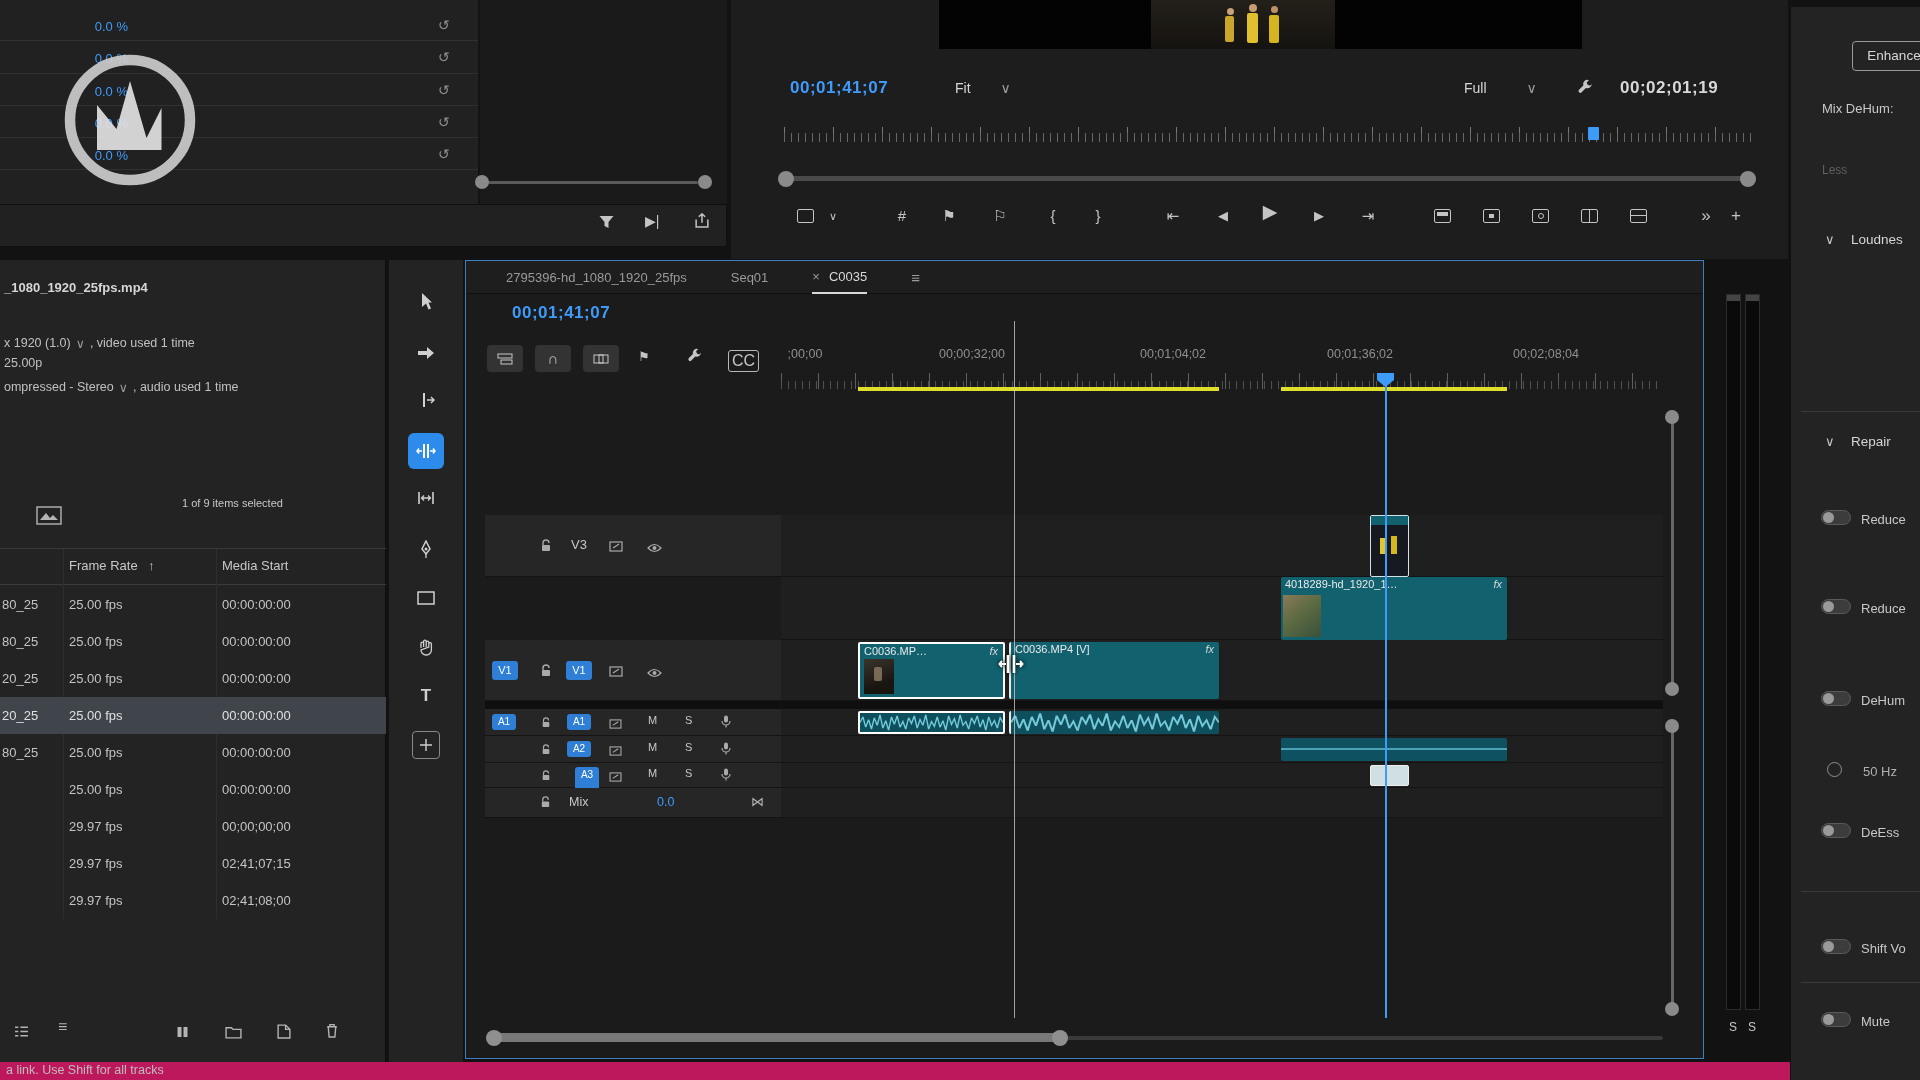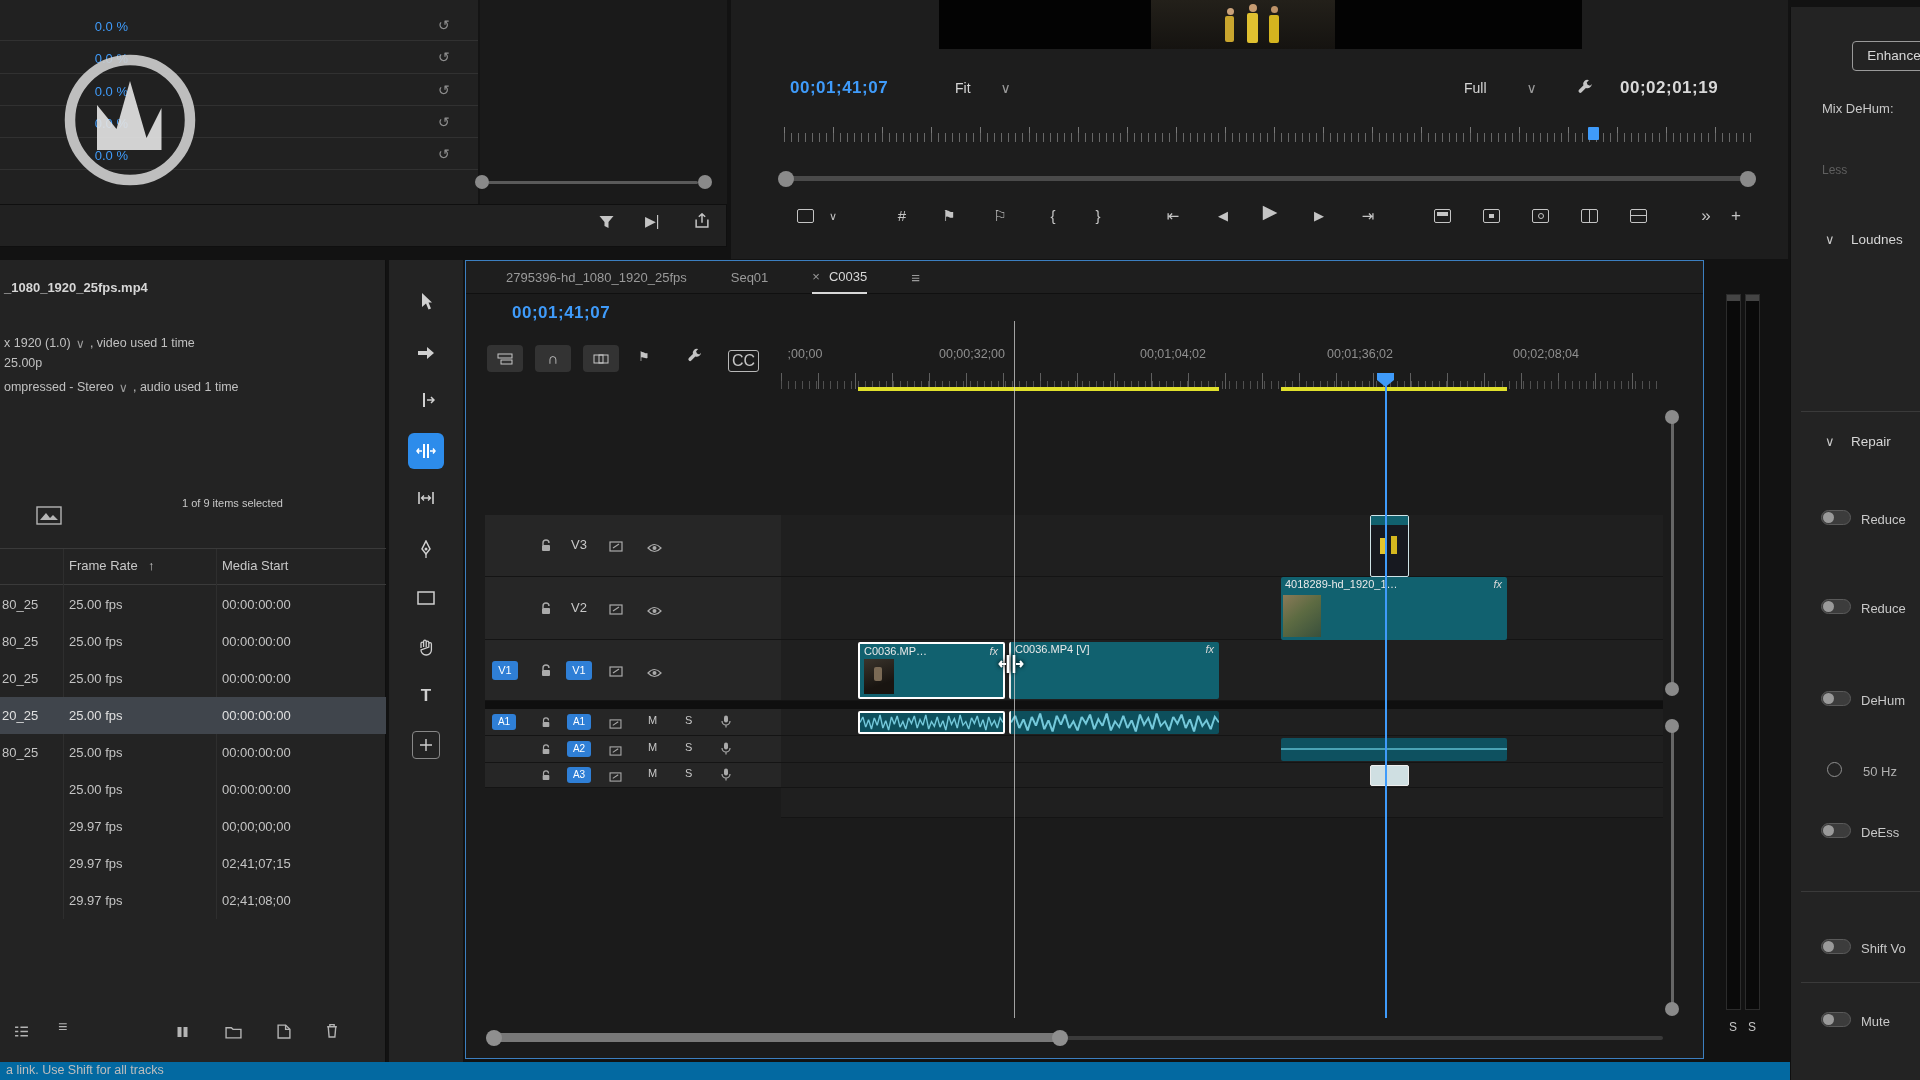--- a/index.html
+++ b/index.html
@@ -404,35 +404,20 @@
             <rect x="1" y="1" width="12" height="9" fill="none" stroke="#aaa" stroke-width="1.2"></rect>
             <path d="M4 7 L10 3" stroke="#aaa" stroke-width="1.2"></path>
           </svg></span>
       <span class="hicon" style="left:162px;top:26px"><svg width="15" height="10" viewBox="0 0 15 10">
             <path d="M1 5 Q7.5 -2 14 5 Q7.5 12 1 5 Z" fill="none" stroke="#aaa" stroke-width="1.2"></path>
             <circle cx="7.5" cy="5" r="2" fill="#aaa"></circle>
           </svg></span>
     </div>
     <div class="lane-ct" style="top:254px;height:62px"></div>
 
-    <div class="lane-hd" style="top:316px;height:63px">
-      <span class="hicon" style="left:55px;top:25px"><svg width="12" height="13" viewBox="0 0 12 13">
-            <path d="M3 6 V4 a3 3 0 0 1 6 0" fill="none" stroke="#aaa" stroke-width="1.4"></path>
-            <rect x="2" y="6" width="8" height="6" rx="1" fill="#aaa"></rect>
-          </svg></span>
-      <span class="hicon" style="left:86px;top:23px">V2</span>
-      <span class="hicon" style="left:124px;top:26px"><svg width="14" height="11" viewBox="0 0 14 11">
-            <rect x="1" y="1" width="12" height="9" fill="none" stroke="#aaa" stroke-width="1.2"></rect>
-            <path d="M4 7 L10 3" stroke="#aaa" stroke-width="1.2"></path>
-          </svg></span>
-      <span class="hicon" style="left:162px;top:27px"><svg width="15" height="10" viewBox="0 0 15 10">
-            <path d="M1 5 Q7.5 -2 14 5 Q7.5 12 1 5 Z" fill="none" stroke="#aaa" stroke-width="1.2"></path>
-            <circle cx="7.5" cy="5" r="2" fill="#aaa"></circle>
-          </svg></span>
-    </div>
     <div class="lane-ct" style="top:316px;height:63px"></div>
 
     <div class="lane-hd" style="top:379px;height:61px">
       <span class="chip" style="left:7px;top:21px;width:26px;height:19px;line-height:19px">V1</span>
       <span class="hicon" style="left:55px;top:24px"><svg width="12" height="13" viewBox="0 0 12 13">
             <path d="M3 6 V4 a3 3 0 0 1 6 0" fill="none" stroke="#aaa" stroke-width="1.4"></path>
             <rect x="2" y="6" width="8" height="6" rx="1" fill="#aaa"></rect>
           </svg></span>
       <span class="chip" style="left:81px;top:21px;width:26px;height:19px;line-height:19px">V1</span>
       <span class="hicon" style="left:124px;top:25px"><svg width="14" height="11" viewBox="0 0 14 11">
@@ -485,34 +470,43 @@
             <path d="M1 6 a4 4 0 0 0 8 0 M5 10 V12.5" stroke="#aaa" stroke-width="1.2" fill="none"></path>
           </svg></span>
     </div>
     <div class="lane-ct" style="top:475px;height:27px"></div>
 
     <div class="lane-hd" style="top:502px;height:25px">
       <span class="hicon" style="left:56px;top:6px"><svg width="10" height="11" viewBox="0 0 12 13">
             <path d="M3 6 V4 a3 3 0 0 1 6 0" fill="none" stroke="#aaa" stroke-width="1.4"></path>
             <rect x="2" y="6" width="8" height="6" rx="1" fill="#aaa"></rect>
           </svg></span>
-      <span class="chip" style="left:82px;top:4px;width:24px;height:16px;line-height:16px;font-size:10px">A3</span>
+      <span class="chip" style="left:90px;top:4px;width:24px;height:28px;line-height:16px;font-size:10px">A3</span>
       <span class="hicon" style="left:124px;top:7px"><svg width="13" height="10" viewBox="0 0 14 11">
             <rect x="1" y="1" width="12" height="9" fill="none" stroke="#aaa" stroke-width="1.2"></rect>
             <path d="M4 7 L10 3" stroke="#aaa" stroke-width="1.2"></path>
           </svg></span>
       <span class="hicon" style="left:163px;top:4px;font-size:11px">M</span>
       <span class="hicon" style="left:200px;top:4px;font-size:11px">S</span>
       <span class="hicon" style="left:236px;top:5px"><svg width="10" height="13" viewBox="0 0 10 13">
             <rect x="3" y=".5" width="4" height="7" rx="2" fill="#aaa"></rect>
             <path d="M1 6 a4 4 0 0 0 8 0 M5 10 V12.5" stroke="#aaa" stroke-width="1.2" fill="none"></path>
           </svg></span>
     </div>
     <div class="lane-ct" style="top:502px;height:25px"></div>
 
+    <div class="lane-hd" style="top:527px;height:30px">
+      <span class="hicon" style="left:55px;top:8px"><svg width="11" height="12" viewBox="0 0 12 13">
+            <path d="M3 6 V4 a3 3 0 0 1 6 0" fill="none" stroke="#aaa" stroke-width="1.4"></path>
+            <rect x="2" y="6" width="8" height="6" rx="1" fill="#aaa"></rect>
+          </svg></span>
+      <span class="hicon" style="left:84px;top:7px;font-size:12.5px">Mix</span>
+      <span class="hicon blue" style="left:172px;top:7px;font-size:12.5px">0.0</span>
+      <span class="hicon" style="left:266px;top:6px;color:#b4b4b4">⋈</span>
+    </div>
     <div class="lane-ct" style="top:527px;height:30px"></div>
 
     <div class="clip" style="left:904px;top:254px;width:39px;height:62px;background:#171920;border:1px solid #cfe3e8">
       <div class="abs" style="left:0;top:0;width:100%;height:9px;background:#11616f"></div>
       <div class="abs" style="left:9px;top:22px;width:5px;height:16px;background:#e3c52c"></div>
       <div class="abs" style="left:20px;top:20px;width:6px;height:18px;background:#d4b71f"></div>
     </div>
     <div class="clip" style="left:815px;top:316px;width:226px;height:63px">
       <span class="lbl">4018289-hd_1920_1…</span>
       <span class="fx">fx</span>
@@ -571,17 +565,17 @@
     <div class="abs" style="left:22px;top:34px;width:15px;height:716px;background:#0a0a0a;border:1px solid #2c2c2c">
       <div style="height:6px;background:#444"></div>
     </div>
     <div class="abs" style="left:41px;top:34px;width:15px;height:716px;background:#0a0a0a;border:1px solid #2c2c2c">
       <div style="height:6px;background:#444"></div>
     </div>
     <span class="abs" style="left:25px;top:760px;font-size:12px">S</span>
     <span class="abs" style="left:44px;top:760px;font-size:12px">S</span>
   </div>
 
-  <div class="abs" style="left:0;top:1062px;width:1790px;height:18px;background:#0369a1">
+  <div class="abs" style="left:0;top:1062px;width:1790px;height:18px;background:#be185d">
     <span class="abs" style="left:6px;top:1px;font-size:12.5px;color:#bdbdbd">a link. Use Shift for all tracks</span>
   </div>
 
 </div>
 
 </body></html>

